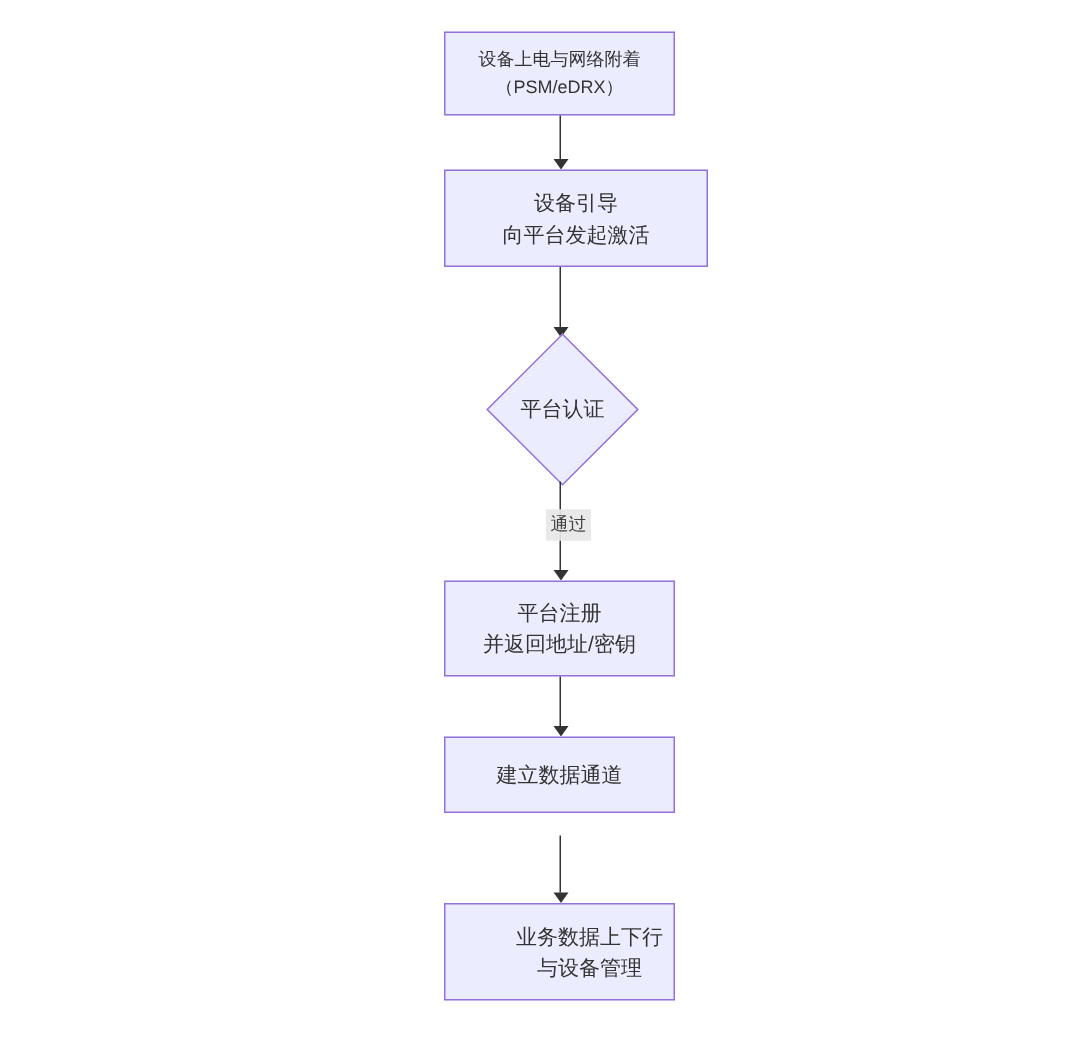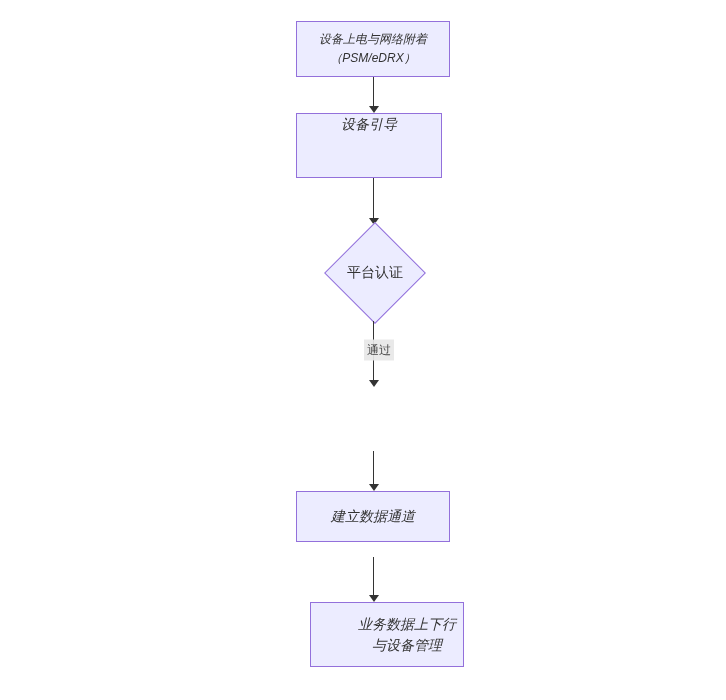--- a/index.html
+++ b/index.html
@@ -21,29 +21,28 @@
     box-sizing: border-box;
     background: var(--node_fill, #ECECFF);
     border: 1px solid var(--node_border, #9370DB);
     display: flex;
     flex-direction: column;
     align-items: center;
     justify-content: center;
     text-align: center;
     font-size: 14px;
     line-height: 21px;
-    font-style: italic;
   }
   .node span { display: block; white-space: nowrap; }
 
   .n1 { left: 296px; top: 21px;  width: 154px; height: 56px; font-size: 12px; line-height: 19px; }
-  .n2 { left: 296px; top: 113px; width: 146px; height: 65px; justify-content: space-between; }
+  .n2 { left: 296px; top: 113px; width: 176px; height: 65px; }
   .n4 { left: 296px; top: 387px; width: 154px; height: 64px; }
   .n5 { left: 296px; top: 491px; width: 154px; height: 51px; }
-  .n6 { left: 310px; top: 602px; width: 154px; height: 65px; padding-left: 40px; }
+  .n6 { left: 296px; top: 602px; width: 154px; height: 65px; padding-left: 40px; }
 
   .diamond-shape {
     position: absolute;
     left: 339px; top: 237px;
     width: 72px; height: 72px;
     box-sizing: border-box;
     background: var(--node_fill, #ECECFF);
     border: 1px solid var(--node_border, #9370DB);
     transform: rotate(45deg);
   }
@@ -103,34 +102,39 @@
   <div class="node n1">
     <span>设备上电与网络附着</span>
     <span>（PSM/eDRX）</span>
   </div>
 
   <div class="edge-line e1"></div>
   <div class="arrowhead a1"></div>
 
   <div class="node n2">
     <span>设备引导</span>
+    <span>向平台发起激活</span>
   </div>
 
   <div class="edge-line e2"></div>
   <div class="arrowhead a2"></div>
 
   <div class="diamond-shape"></div>
   <div class="diamond-label">
     <span>平台认证</span>
   </div>
 
   <div class="edge-line e3"></div>
   <div class="edge-label">通过</div>
   <div class="arrowhead a3"></div>
 
+  <div class="node n4">
+    <span>平台注册</span>
+    <span>并返回地址/密钥</span>
+  </div>
 
   <div class="edge-line e4"></div>
   <div class="arrowhead a4"></div>
 
   <div class="node n5">
     <span>建立数据通道</span>
   </div>
 
   <div class="edge-line e5"></div>
   <div class="arrowhead a5"></div>

